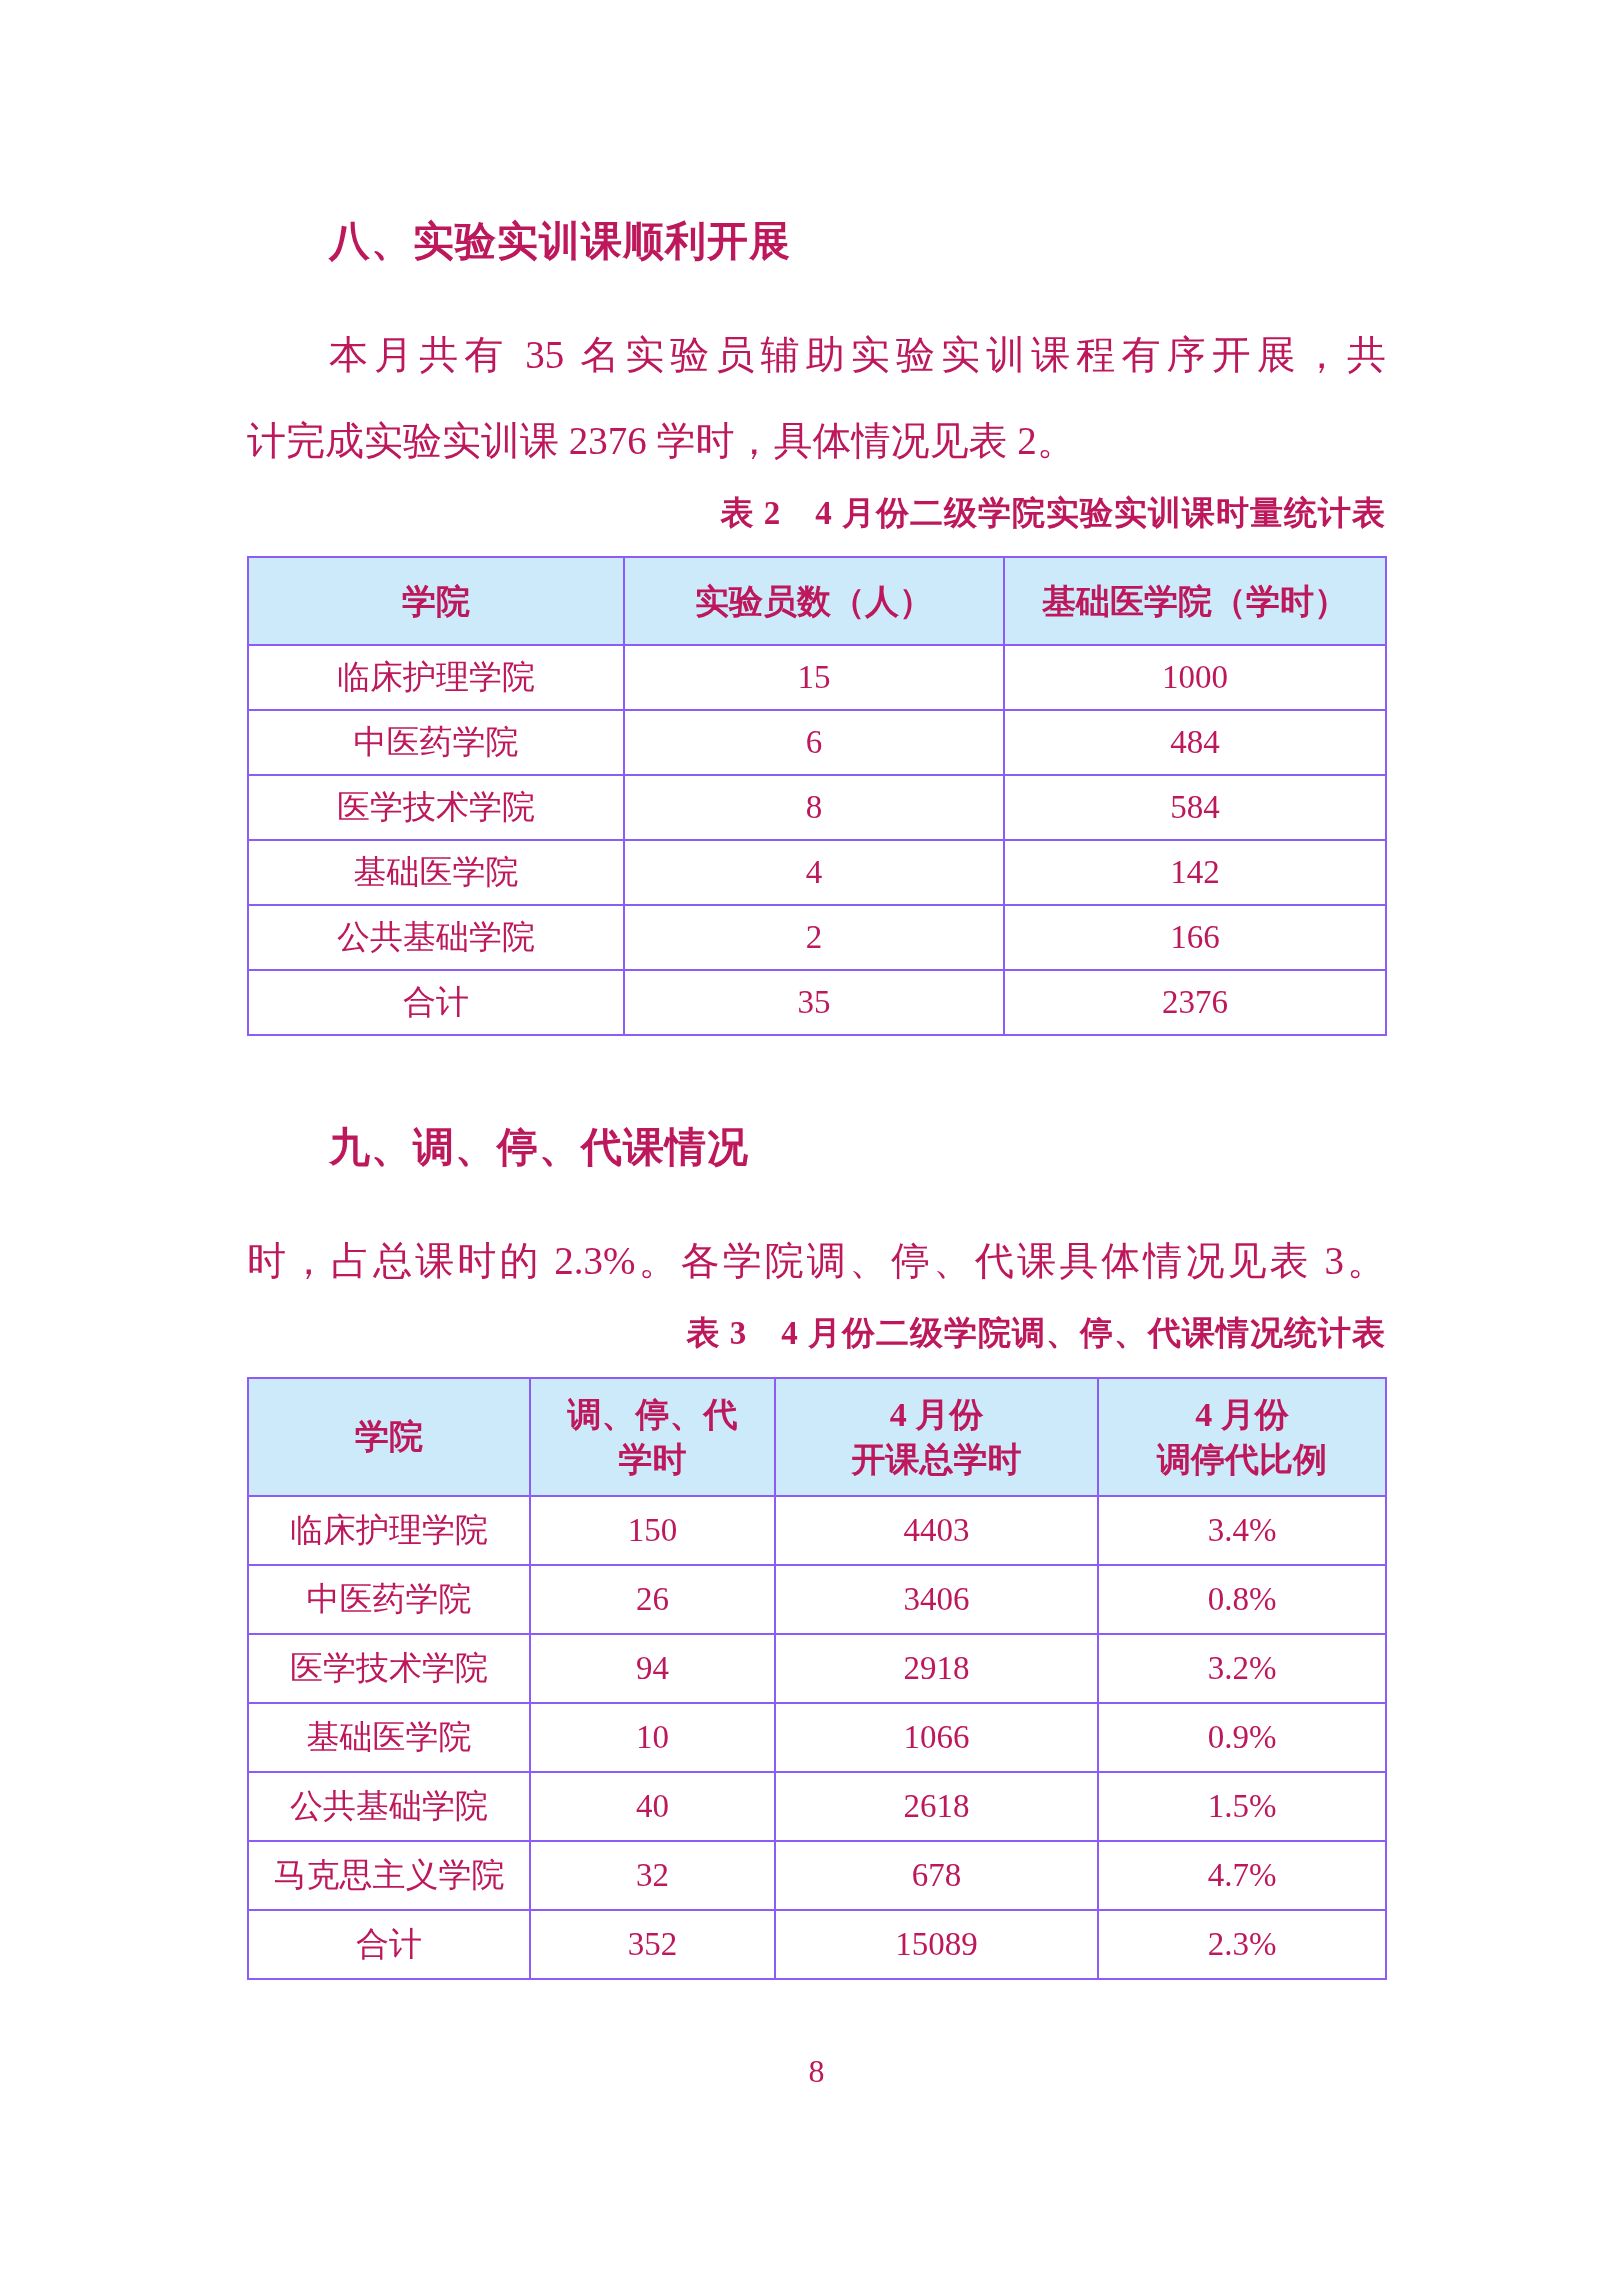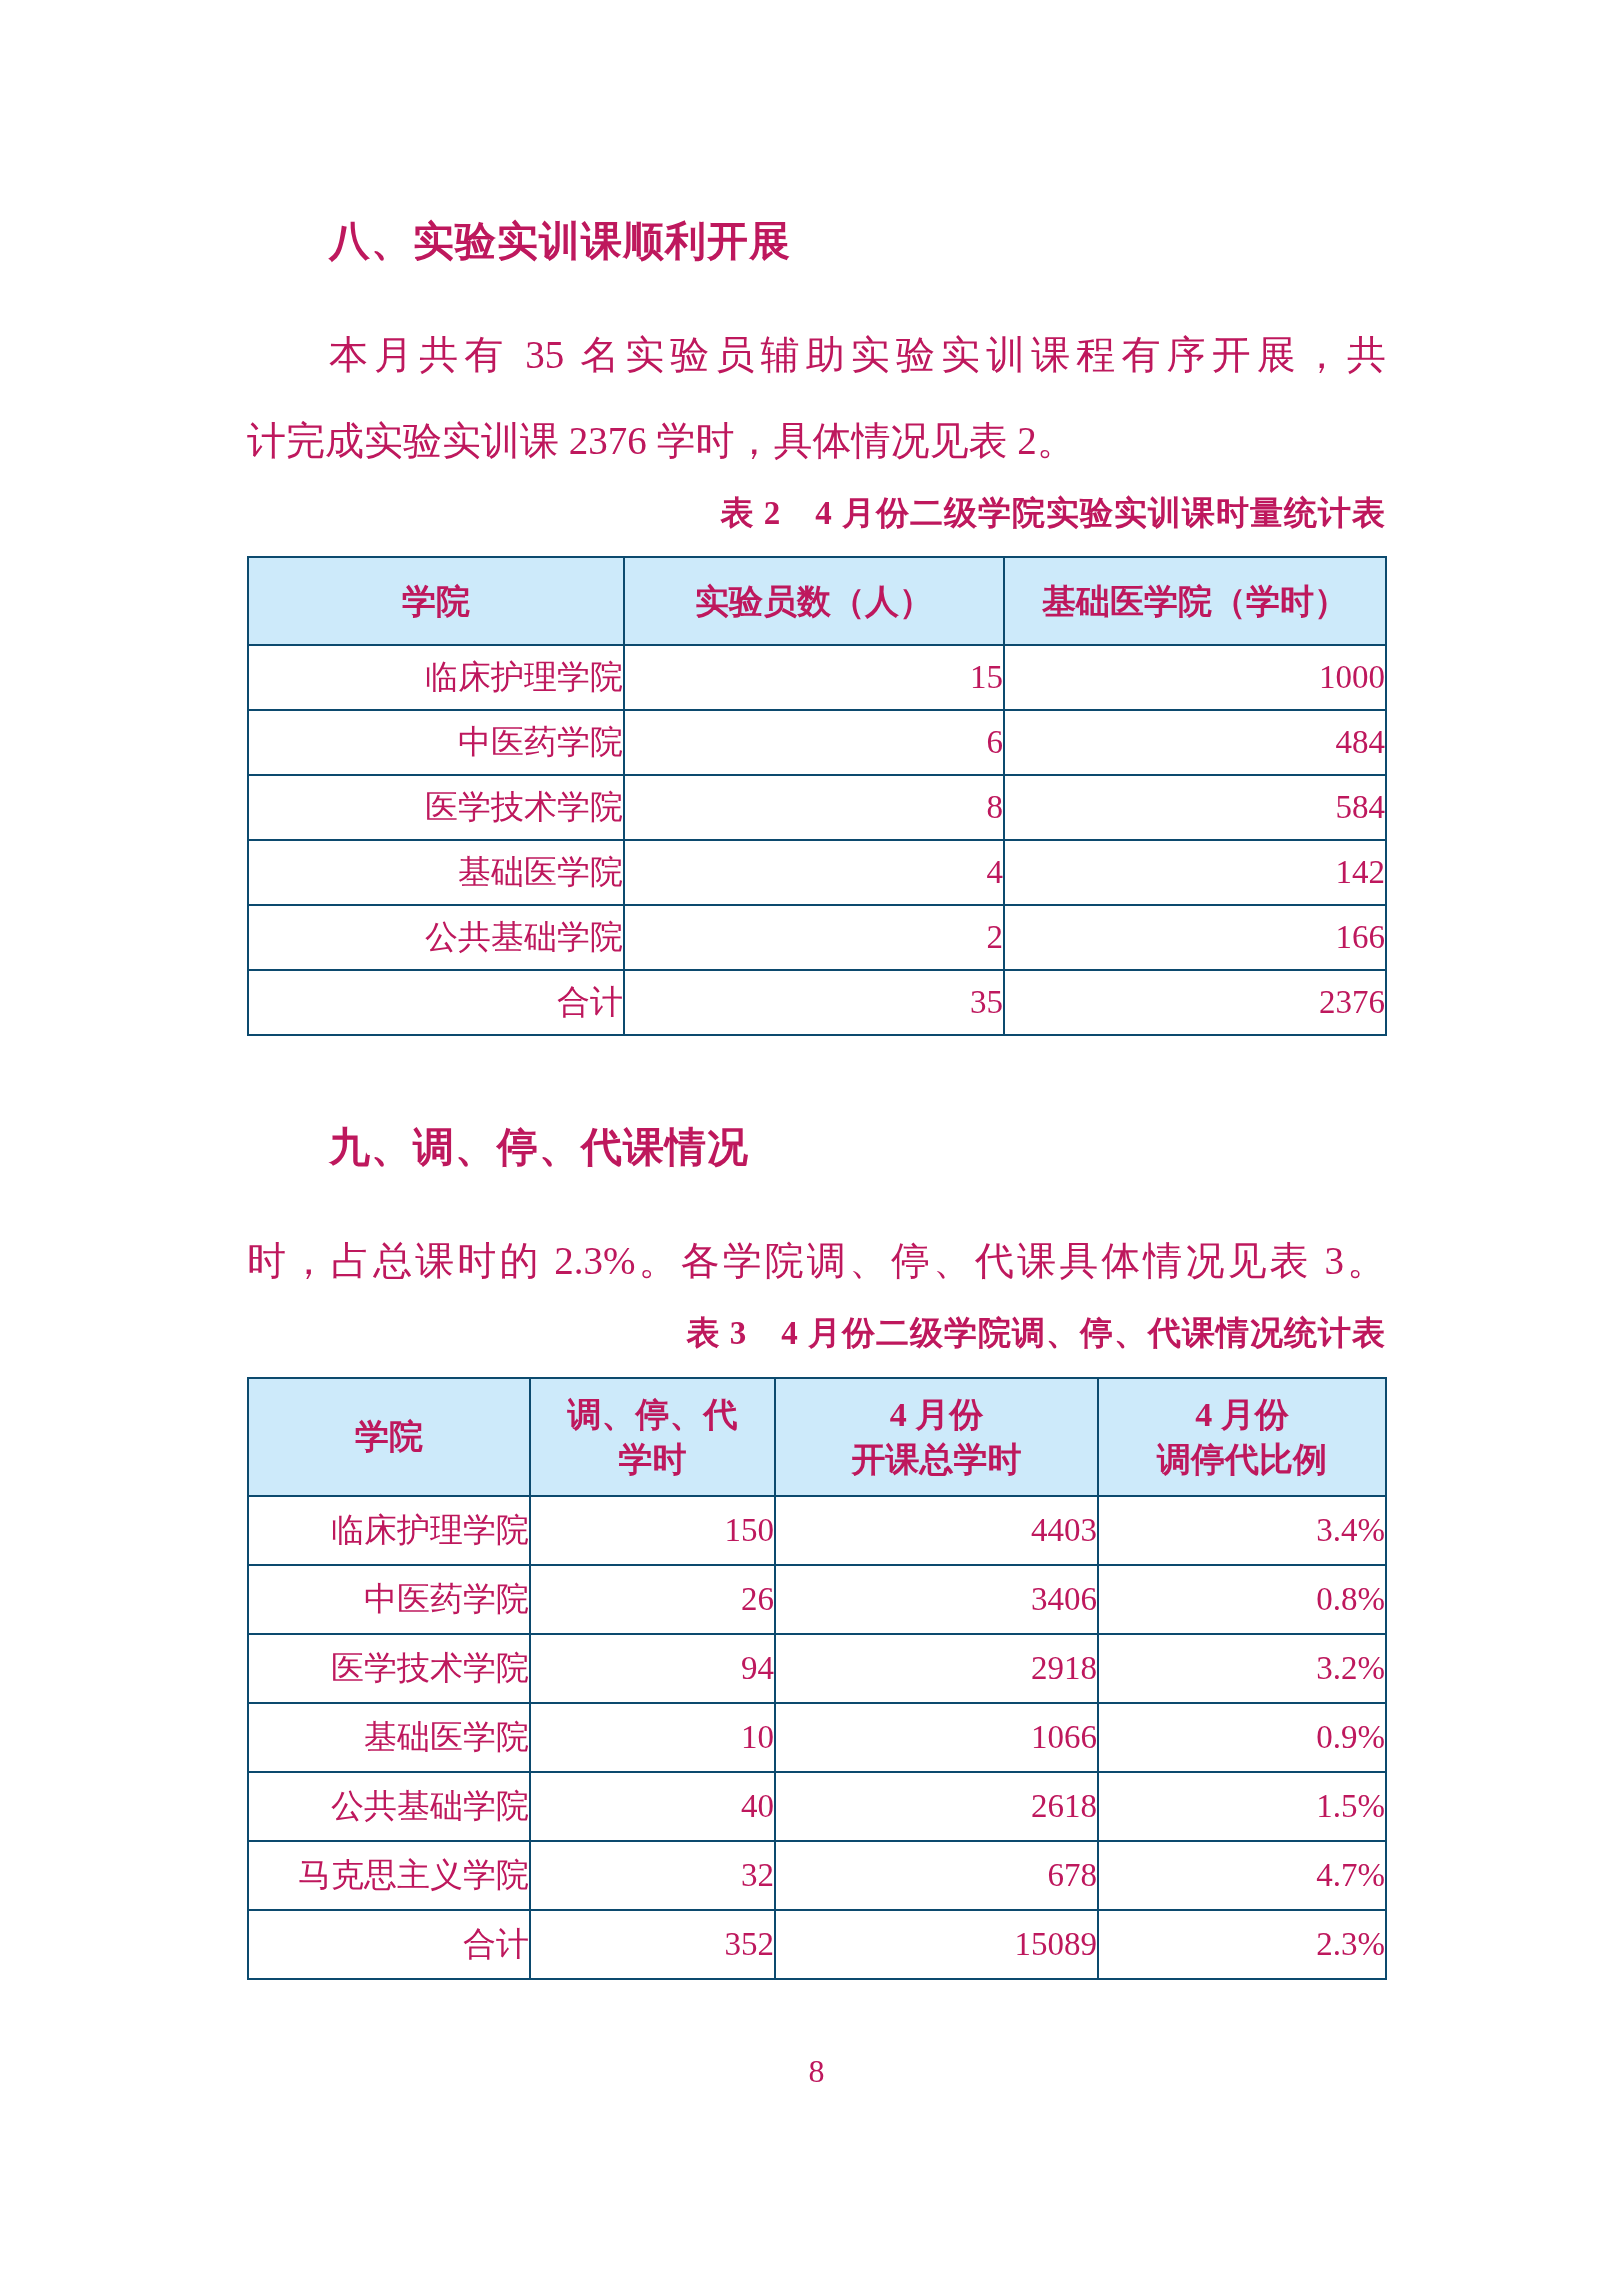--- a/index.html
+++ b/index.html
@@ -41,36 +41,35 @@
     text-align: right;
     letter-spacing: 1px;
   }
   table.stat {
     margin-top: 21.6px;
     width: 1139px;
     border-collapse: collapse;
     table-layout: fixed;
   }
   table.stat th, table.stat td {
-    border: 2px solid #0c4a6e;
+    border: 2px solid #8b5cf6;
     text-align: center;
     vertical-align: middle;
     padding: 0;
   }
   table.stat { border: 2.9px solid #404040; }
   table.stat th {
     font-size: 34px;
     font-weight: bold;
     white-space: pre-line;
     line-height: 45px;
   }
   table.stat td {
     font-size: 33px;
     font-weight: normal;
-    text-align: right;
   }
   #table2 th { height: 86px; }
   #table2 td { height: 63px; }
   #table3 th { height: 116px; }
   #table3 td { height: 67px; }
   .table-note {
     margin-top: 13.7px;
     font-size: 28px;
     line-height: 37px;
   }

